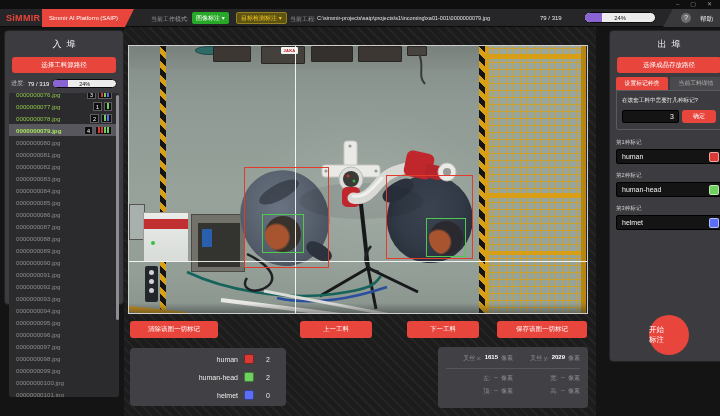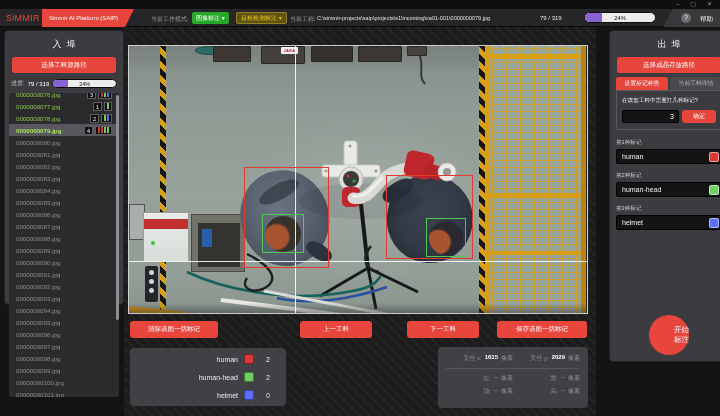--- a/index.html
+++ b/index.html
@@ -10,21 +10,21 @@
   
   .titlebar{position:absolute;top:0;left:0;right:0;height:9px;background:#0f0f0f}
   .win-controls{position:absolute;top:1px;right:8px;display:flex;gap:11px;
     color:#9a9a9a;font-size:6px;line-height:7px}
   .win-controls span{cursor:default}
 
   
   .topbar{position:absolute;top:9px;left:0;right:0;height:18px;background:#262628;
     border-bottom:1px solid #0b0b0b}
   .topbar>*{position:absolute}
-  .logo{left:6px;top:4px;font-size:9px;font-weight:normal;color:#e8453c;letter-spacing:.3px}
+  .logo{left:6px;top:4px;font-size:9px;font-weight:bold;color:#e8453c;letter-spacing:.3px}
   .banner{left:42px;top:0;width:92px;height:18px;background:#e8453c;color:#fff;
     font-size:6px;line-height:18px;padding-left:7px;white-space:nowrap;
     clip-path:polygon(0 0,100% 0,calc(100% - 9px) 100%,0 100%)}
   .mode-label{left:151px;top:6px;font-size:6px;color:#9a9a9a}
   .btn-mode{left:192px;top:3px;height:12px;background:#28a828;color:#fff;border:none;
     border-radius:2px;font-size:6px;line-height:12px;padding:0 4px;white-space:nowrap}
   .btn-detect{left:236px;top:3px;height:12px;background:#5d5414;color:#f3c71d;
     border:1px solid #96821c;border-radius:2px;font-size:6px;line-height:10px;
     padding:0 4px;white-space:nowrap}
   .proj-label{left:290px;top:6px;font-size:6px;color:#9a9a9a}
@@ -93,21 +93,21 @@
   .confirm{width:34px;height:13px;font-size:6px}
   .marks-area{margin:9px 6px 0}
   .mark-field{margin-bottom:8px}
   .mark-label{font-size:5.6px;color:#cfcfcf;margin-bottom:2px}
   .mark-input{position:relative;height:15px;background:#141414;border:1px solid #000;
     border-radius:2px;color:#f2f2f2;font-size:7px;line-height:14px;padding:0 16px 0 5px}
   .mark-swatch{position:absolute;right:2px;top:2px;width:10px;height:10px;border-radius:2px;
     border:1px solid rgba(255,255,255,.55)}
   .start-btn{position:absolute;left:50%;transform:translateX(-50%);bottom:6px;
     width:40px;height:40px;border-radius:50%;background:#e8453c;color:#fff;border:none;
-    font-size:7.5px;line-height:1.35;text-align:right;cursor:pointer}
+    font-size:7.5px;line-height:1.35;text-align:left;cursor:pointer}
 
   
   .photo{position:absolute;left:128px;top:45px;width:460px;height:269px;
     border:1px solid #cfcfcf;overflow:hidden;
     background:linear-gradient(180deg,#848d88 0%,#8f9a94 22%,#97a29b 55%,#939e97 85%,#8a958e 100%)}
   .photo .layer{position:absolute}
   .wallshade{left:0;top:0;right:0;height:24px;background:linear-gradient(180deg,#78817b,#848d88 90%,transparent)}
   .floor-glow{left:120px;top:60px;width:240px;height:180px;border-radius:50%;
     background:radial-gradient(ellipse,rgba(255,255,255,.10),transparent 70%)}
   .bottom-shade{left:0;bottom:0;right:0;height:10px;background:linear-gradient(0deg,rgba(40,45,42,.45),transparent)}

